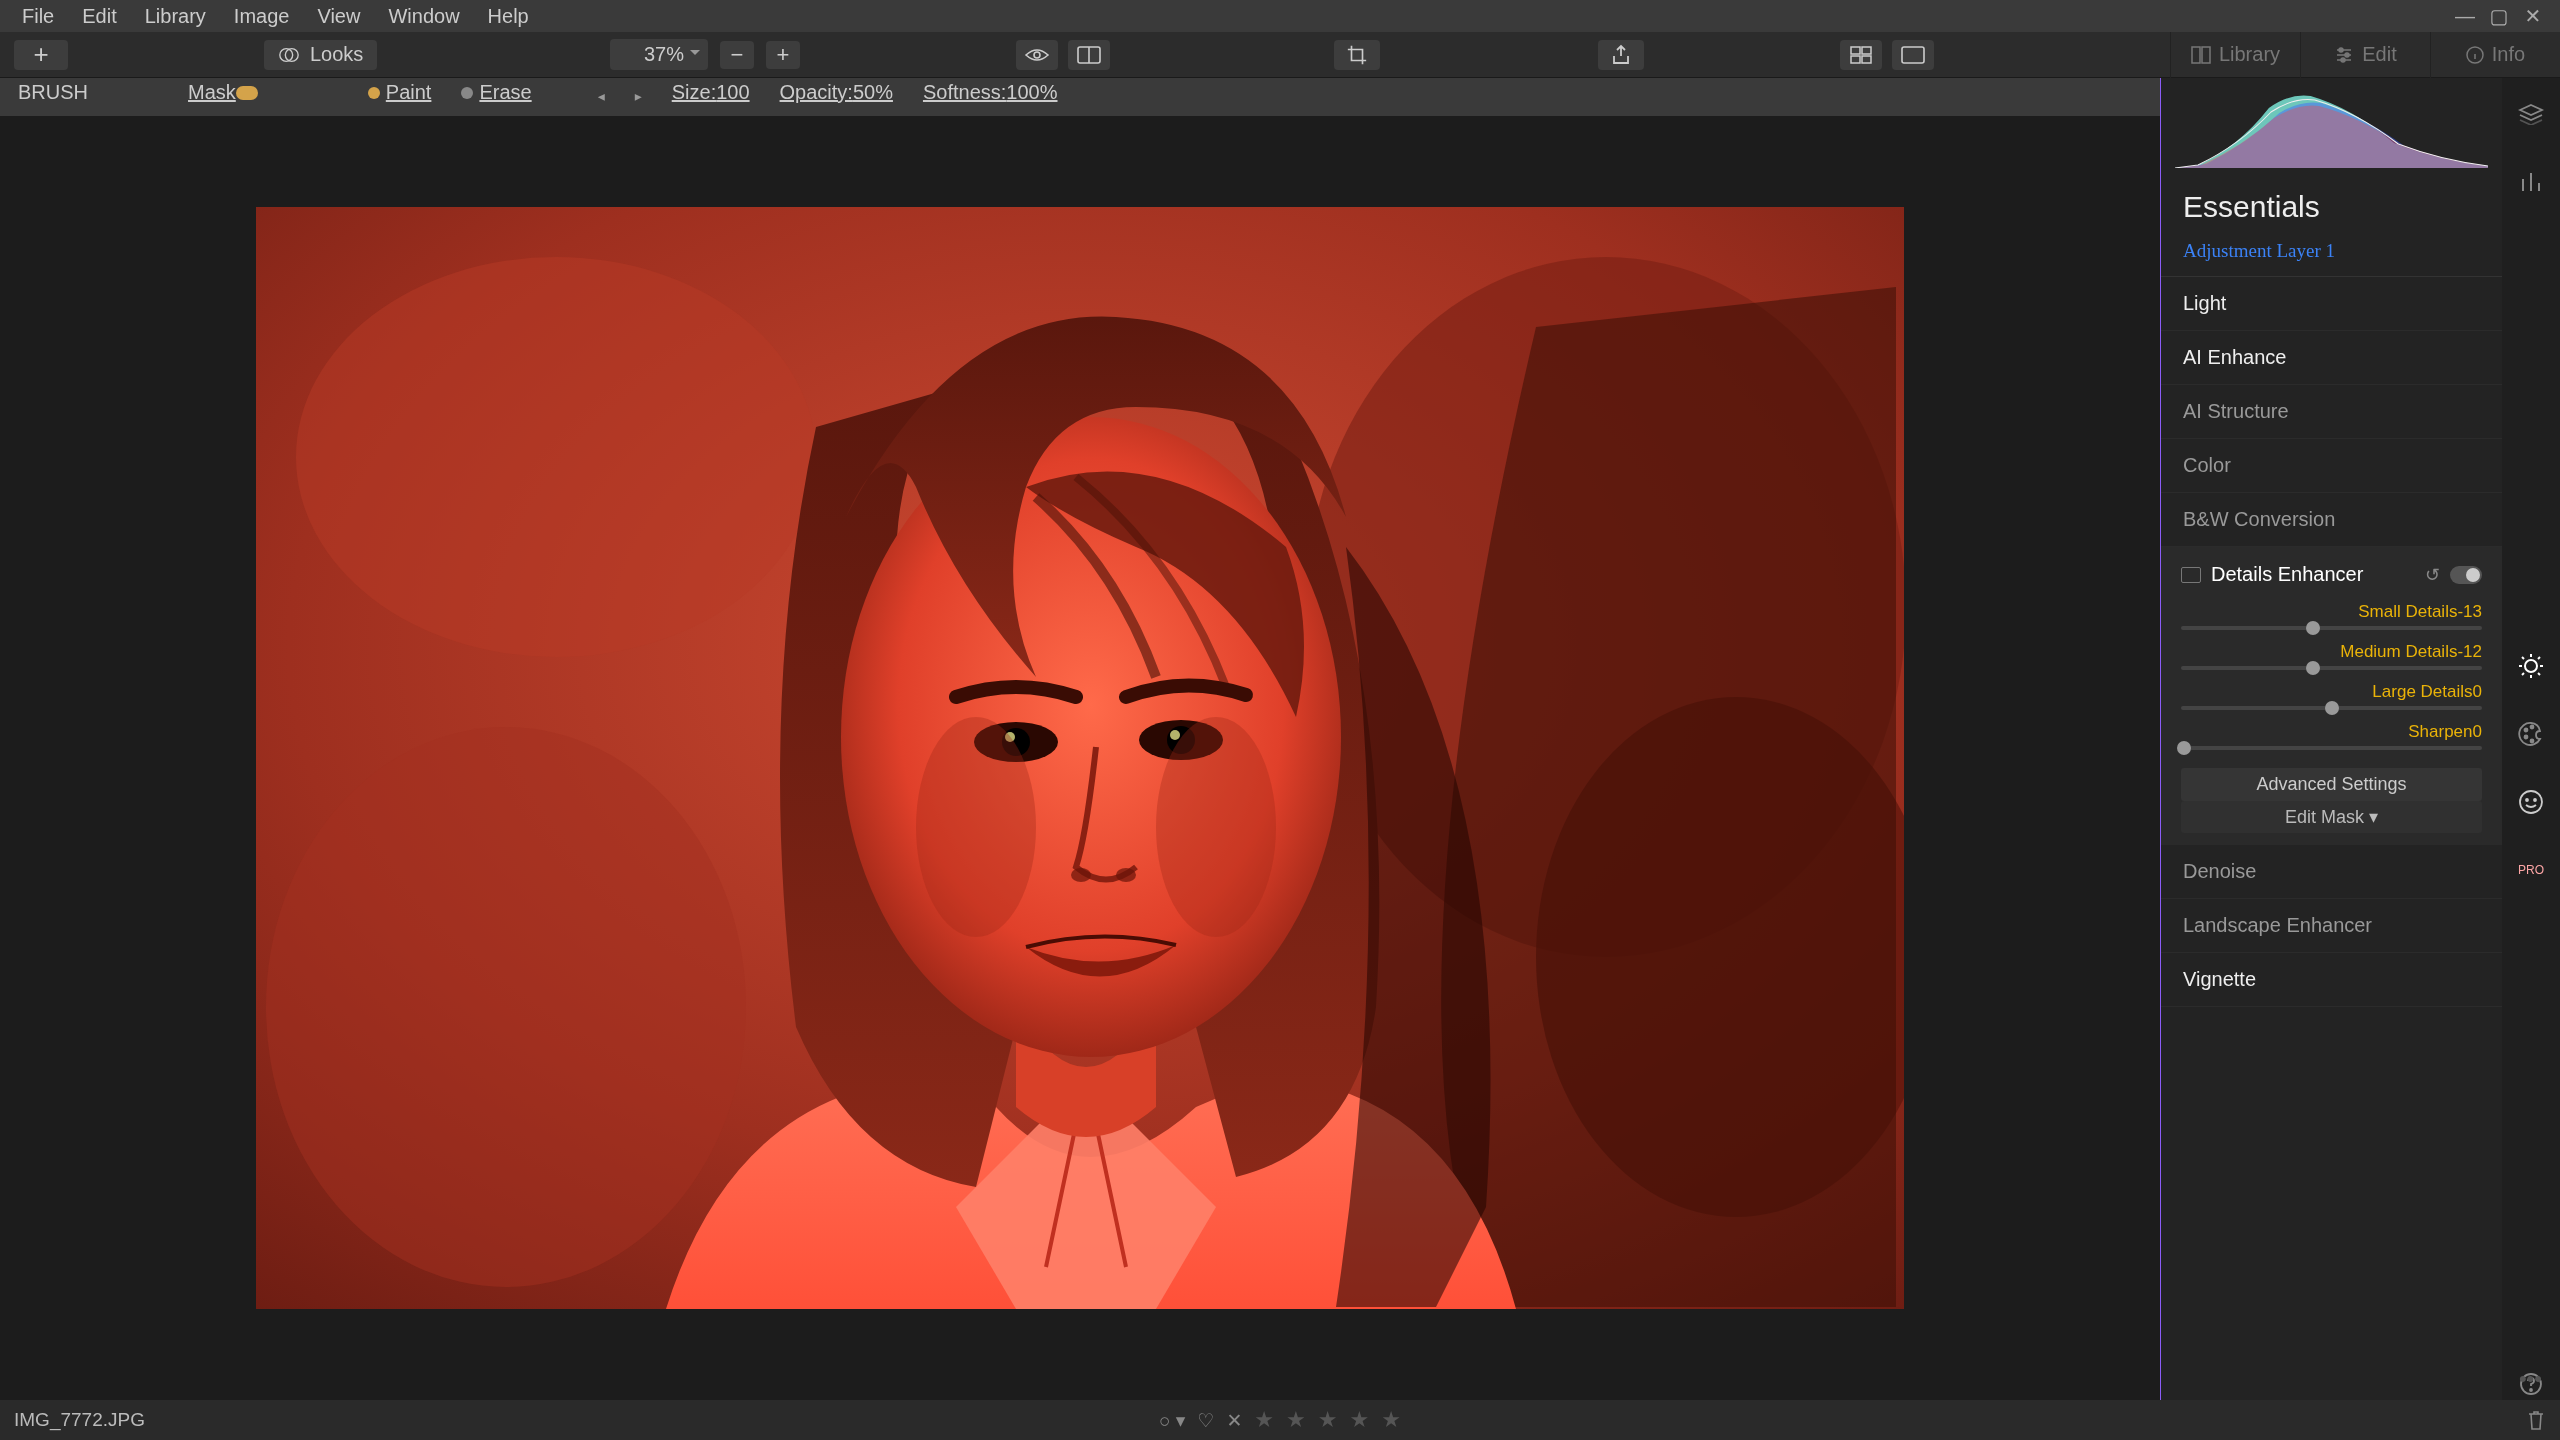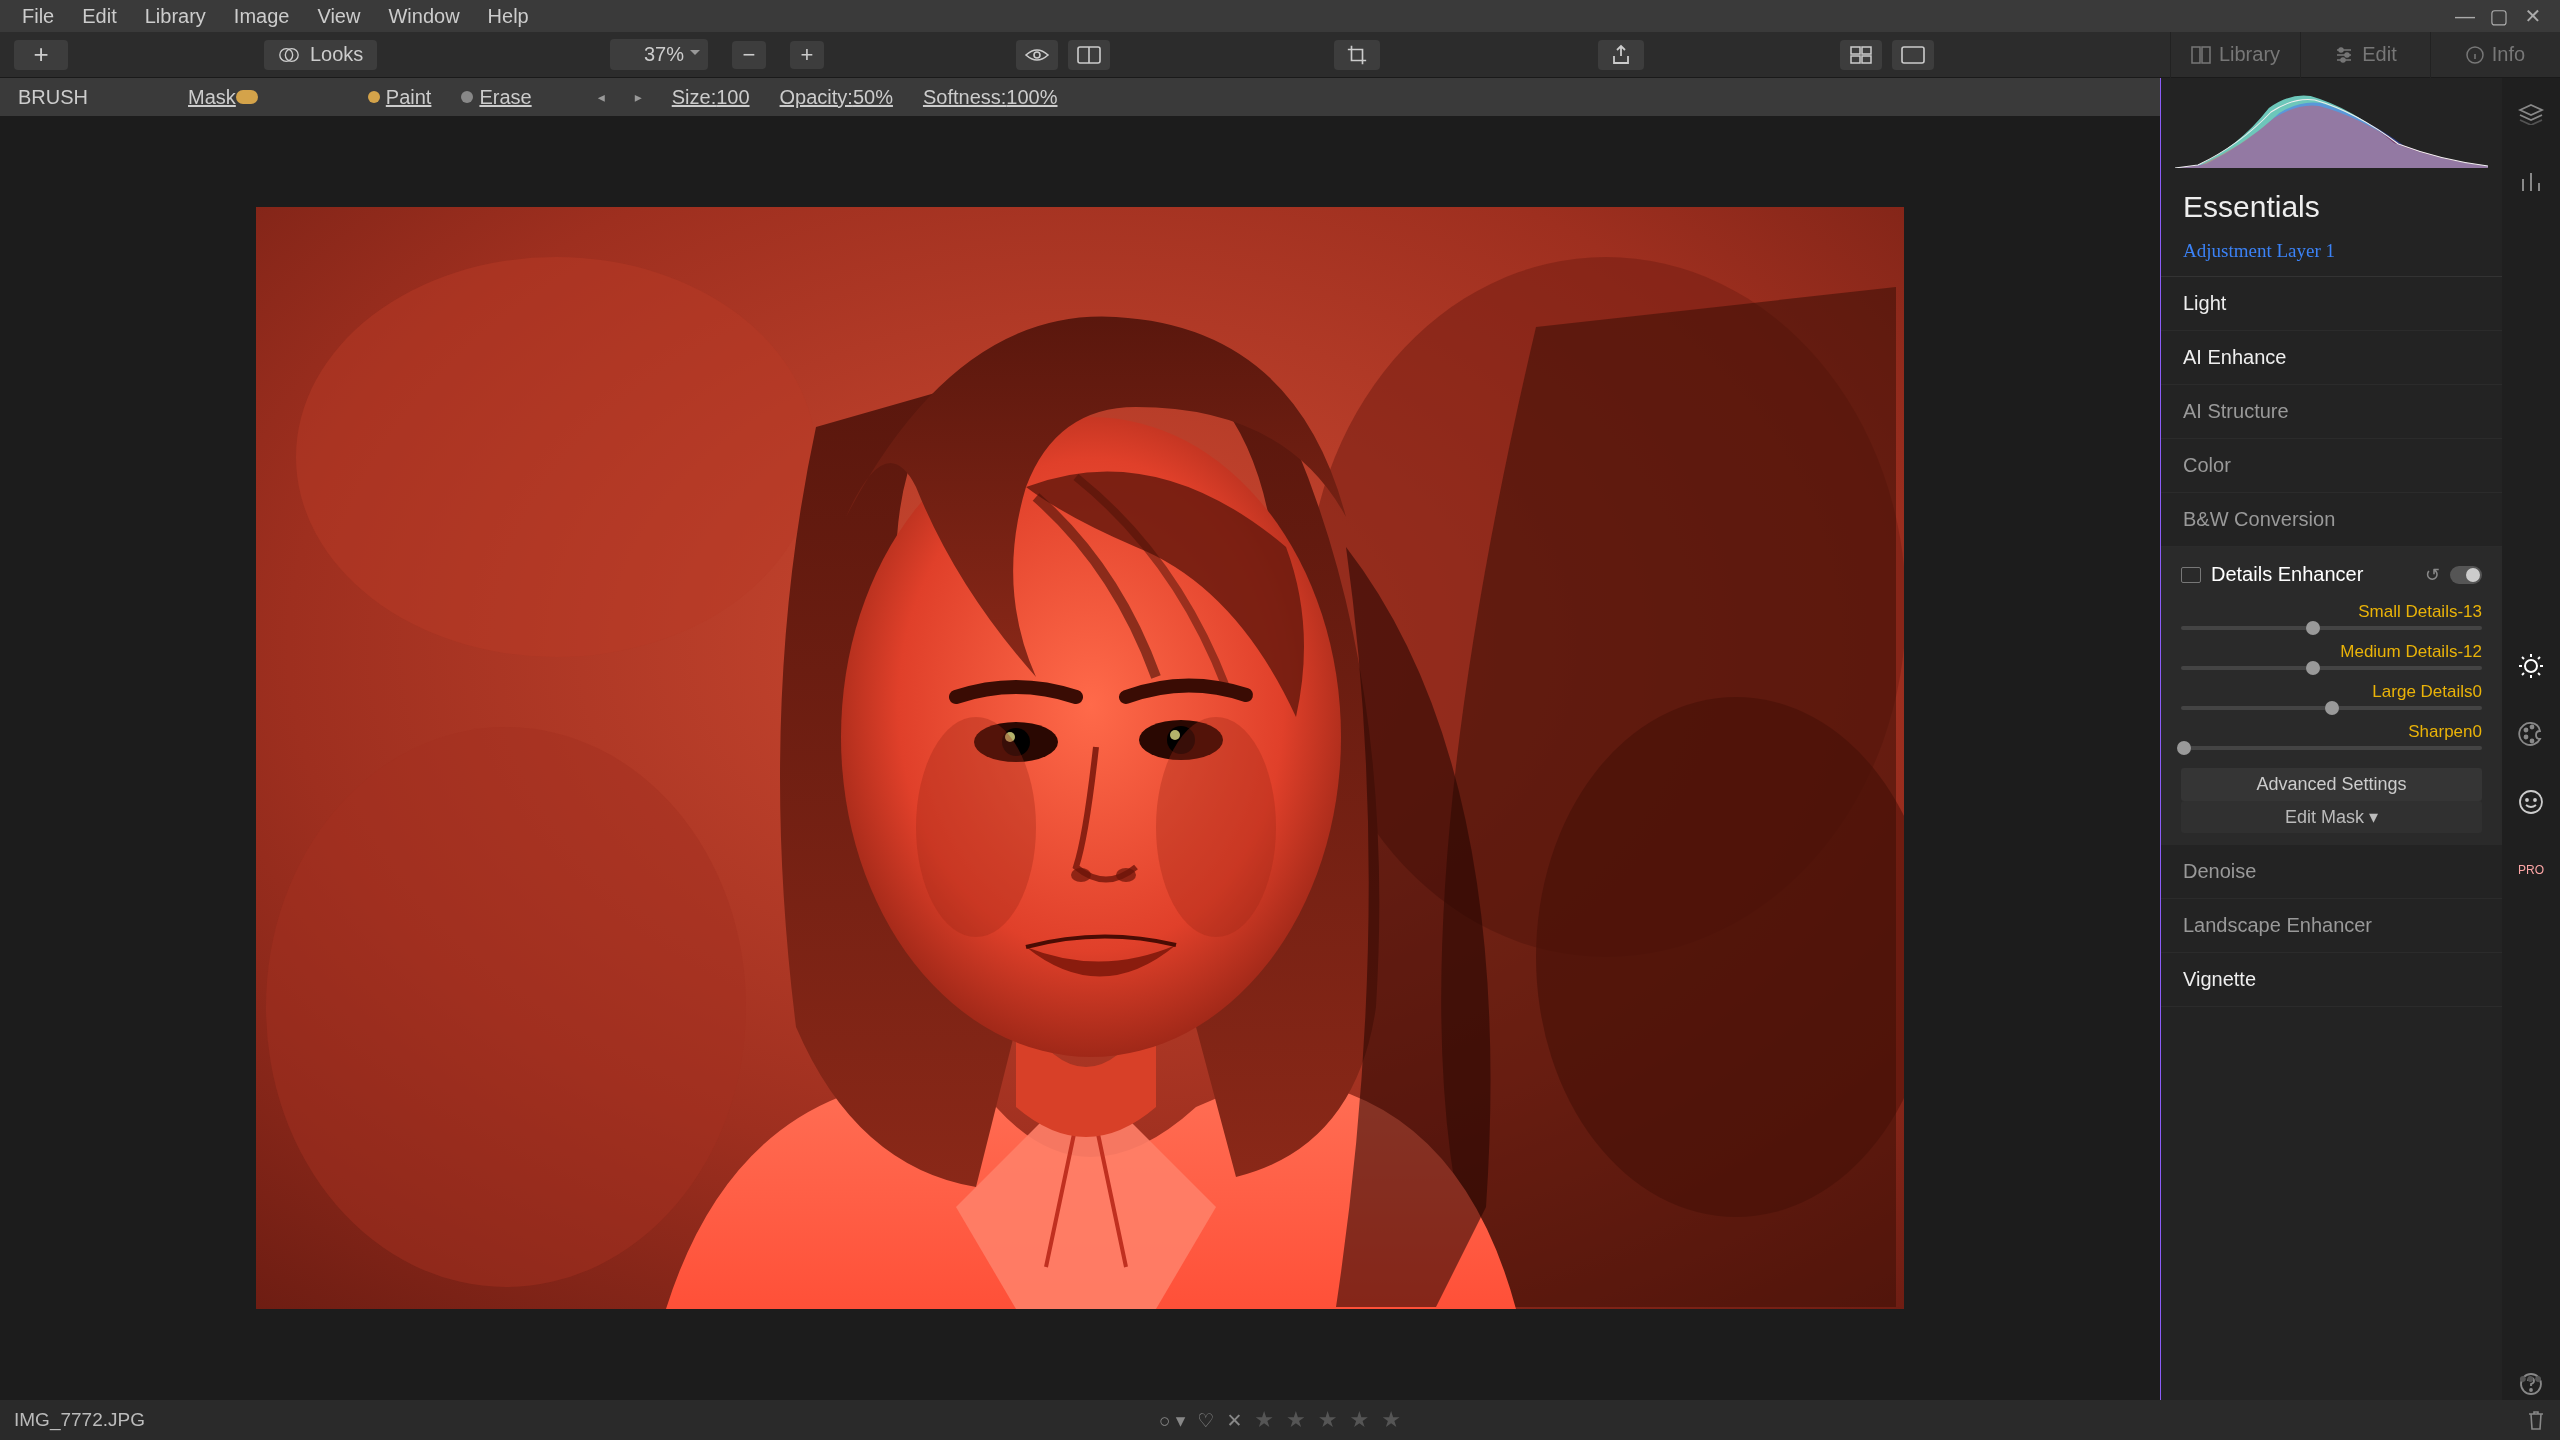--- a/index.html
+++ b/index.html
@@ -10,34 +10,34 @@
   .menu-bar .menu-item { padding: 0 14px; cursor:pointer;}
   .menu-bar .spacer { flex:1;}
   .win-btns { display:flex; gap:12px; padding-right:8px;}
   .win-btn { width:22px; height:22px; display:flex; align-items:center; justify-content:center; color:#aaa; cursor:pointer; }
   
   
   .toolbar { height:46px; background:#2c2c2c; border-bottom:1px solid #1a1a1a; display:flex; align-items:center; position:relative;}
   .tbtn { width:46px; height:30px; background:#3d3d3d; border-radius:4px; margin-left:14px; display:flex; align-items:center; justify-content:center; color:#ccc; cursor:pointer;}
   .tbtn.plus { font-size:26px; width:54px;}
   .looks-btn { position:absolute; left:264px; height:30px; padding:0 14px; background:#3d3d3d; border-radius:4px; display:flex; align-items:center; gap:10px; color:#ccc; cursor:pointer;}
-  .zoom-group { position:absolute; left:610px; display:flex; align-items:center; gap:24px;}
+  .zoom-group { position:absolute; left:610px; display:flex; align-items:center; gap:12px;}
   .zoom-display { background:#3d3d3d; padding:4px 24px 4px 34px; border-radius:4px; color:#ccc; position:relative;}
   .zoom-display::after{content:"";position:absolute;right:8px;top:50%;transform:translateY(-50%);border:5px solid transparent;border-top-color:#999;}
   .zoom-btn { width:34px; height:28px; background:#3d3d3d; border-radius:4px; display:flex; align-items:center; justify-content:center; color:#ccc; font-size:22px; cursor:pointer;}
   .eye-group{position:absolute; left:1016px; display:flex; gap:10px;}
   .eye-btn{width:42px;height:30px;background:#3d3d3d;border-radius:4px;display:flex;align-items:center;justify-content:center;color:#ccc;cursor:pointer;}
   .crop-btn{position:absolute;left:1334px;width:46px;height:30px;background:#3d3d3d;border-radius:4px;display:flex;align-items:center;justify-content:center;color:#ccc;cursor:pointer;}
   .export-btn{position:absolute;left:1598px;width:46px;height:30px;background:#3d3d3d;border-radius:4px;display:flex;align-items:center;justify-content:center;color:#ccc;cursor:pointer;}
   .aspect-btns{position:absolute;left:1840px;display:flex;gap:10px;}
   .mode-tabs{position:absolute;right:0;display:flex;height:46px;}
   .mode-tab{width:130px;display:flex;align-items:center;justify-content:center;gap:8px;color:#777;cursor:pointer;border-left:1px solid #222;}
   
   
-  .brush-bar{height:38px;background:#3a3a3a;display:flex;align-items:center;padding:0 18px;font-size:20px;color:#ccc;gap:30px;}
+  .brush-bar{height:38px;background:#3a3a3a;display:flex;align-items:flex-end;padding:12px 18px;font-size:20px;color:#ccc;gap:30px;}
   .brush-bar .label{font-weight:500;}
   .brush-bar .mask-eye{width:22px;height:14px;background:#d4a34a;border-radius:8px;display:inline-block;}
   .radio-dot{width:12px;height:12px;border-radius:50%;background:#d4a34a;display:inline-block;margin-right:6px;vertical-align:middle;}
   .radio-dot.off{background:#888;}
   .brush-group{display:flex;align-items:center;text-decoration:underline;}
   .done-btn{margin-left:auto;background:#5b6aff;color:#fff;padding:3px 18px;border-radius:3px;cursor:pointer;font-size:19px;}
   .tiny-arrow{color:#999;font-size:14px;}
   
   
   .workarea{position:absolute;top:116px;bottom:40px;left:0;right:400px;background:#1c1c1c;display:flex;align-items:center;justify-content:center;}

